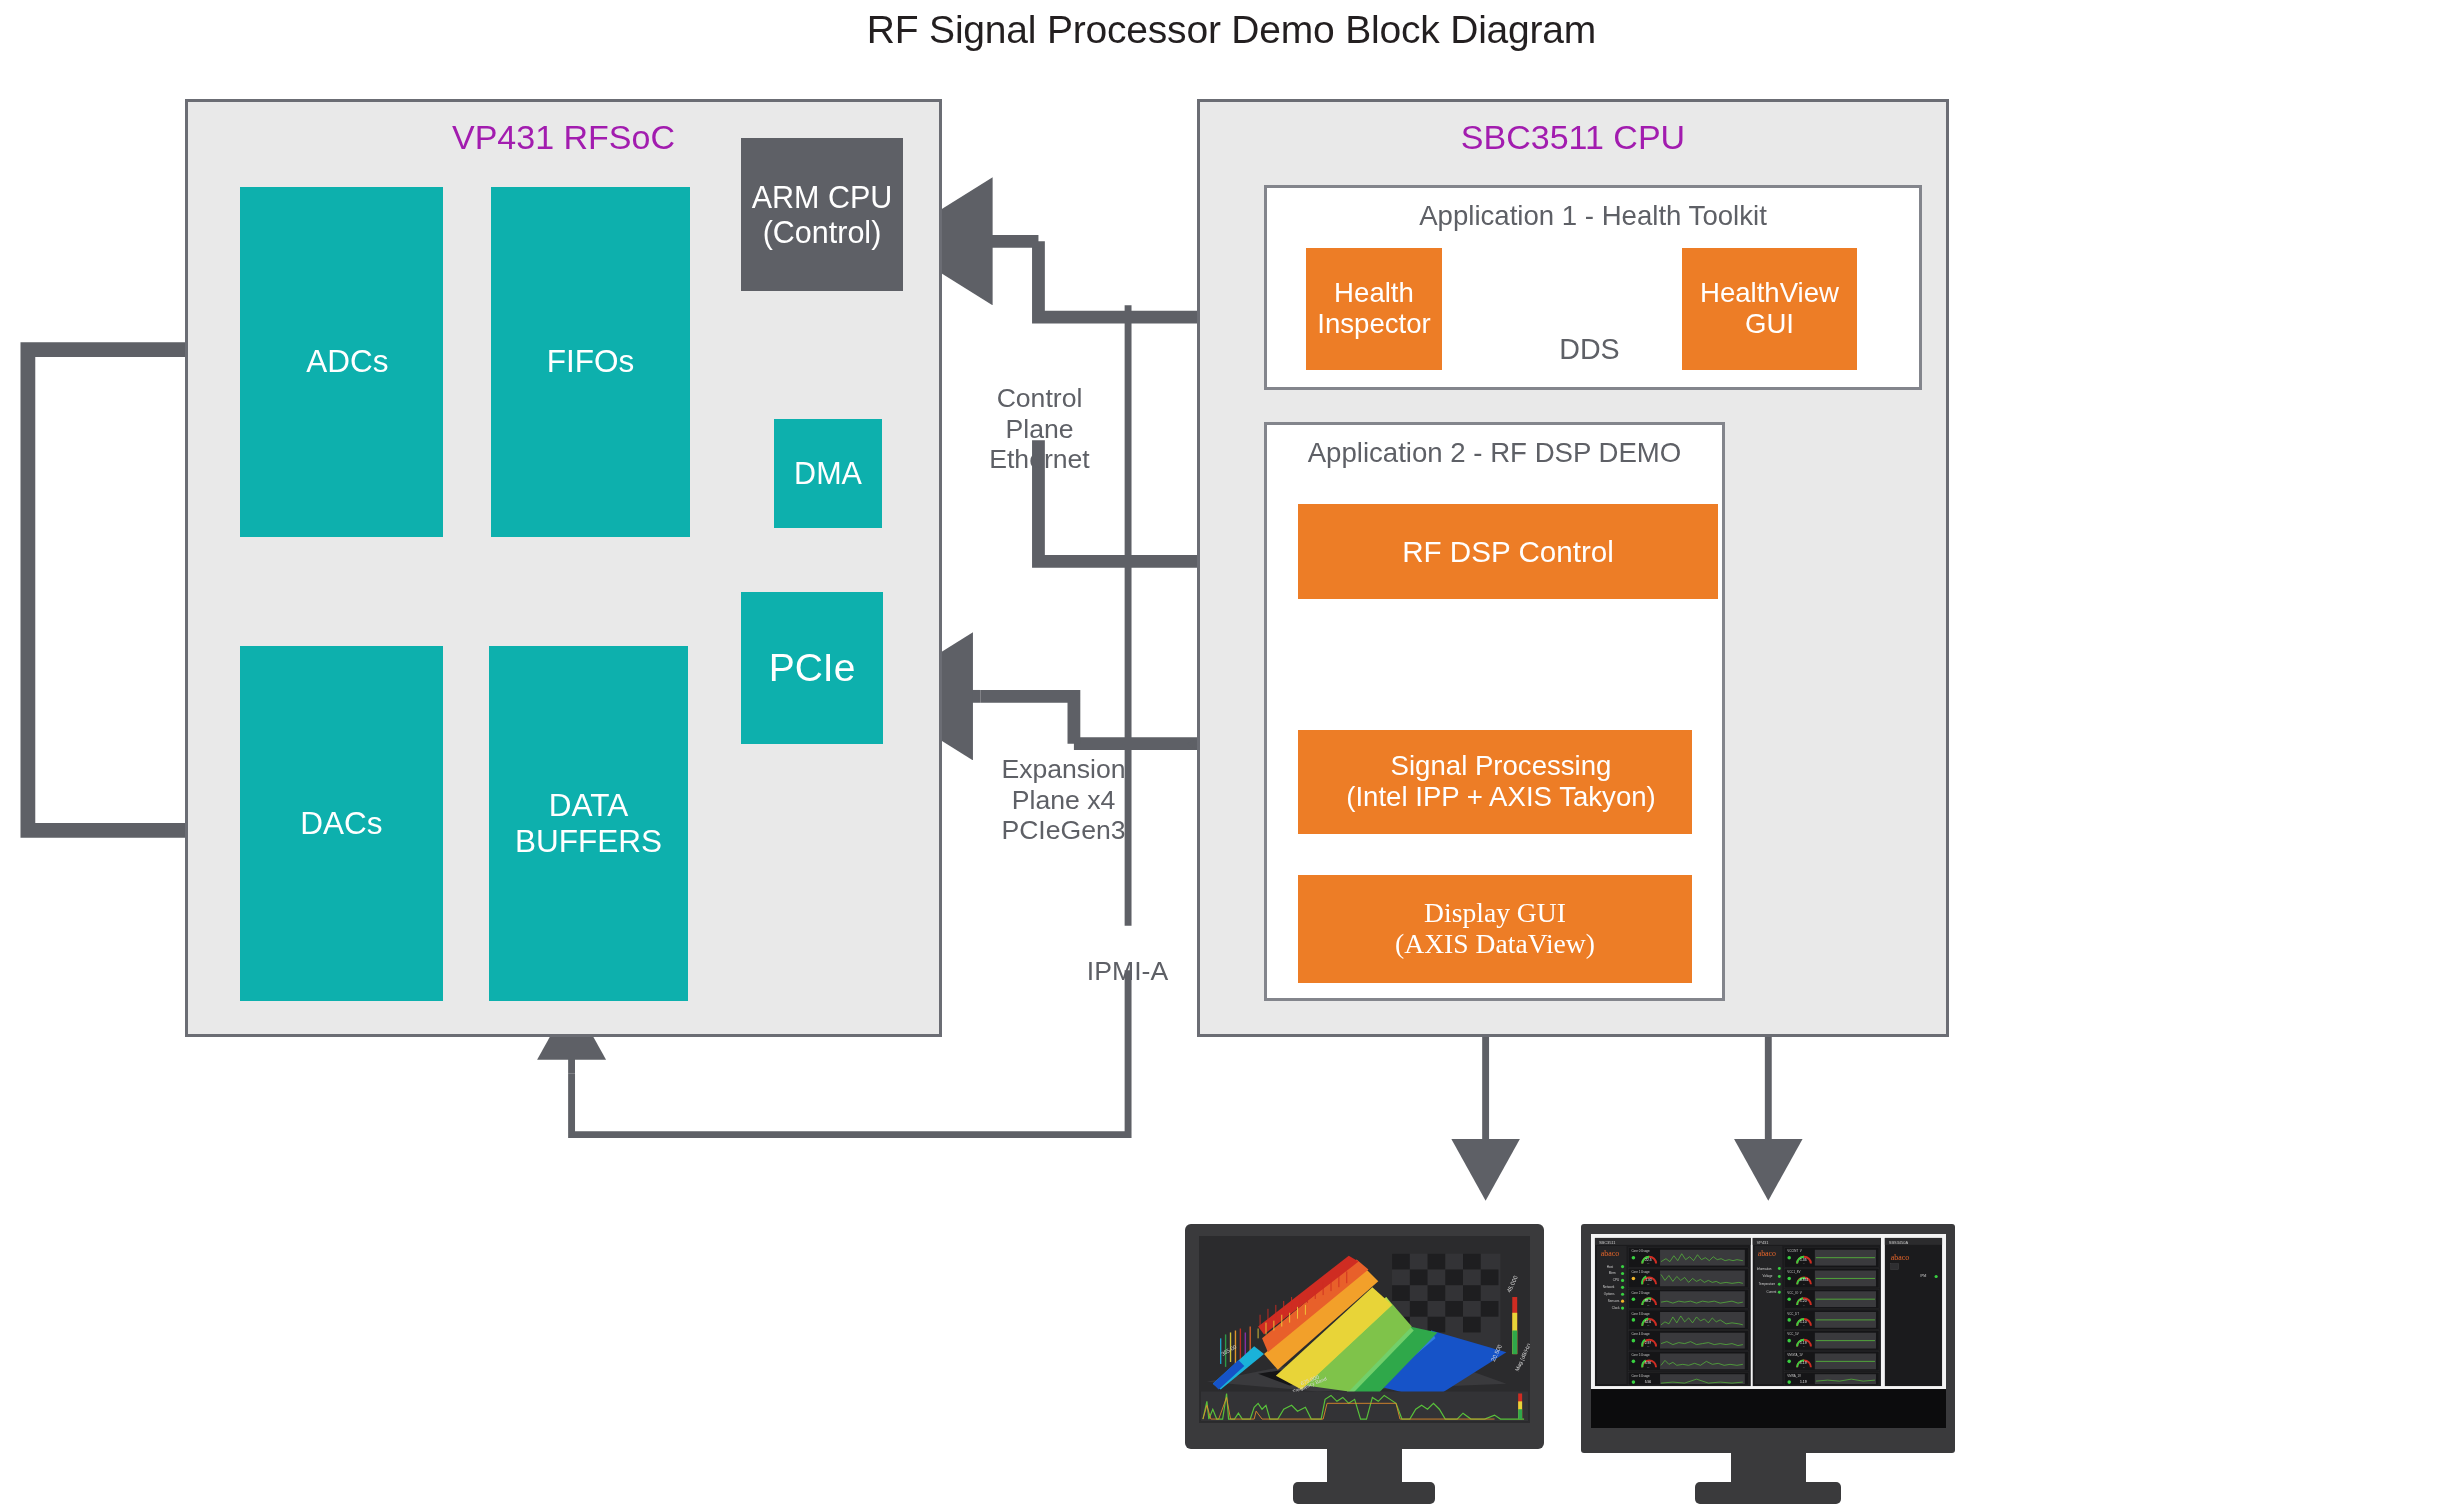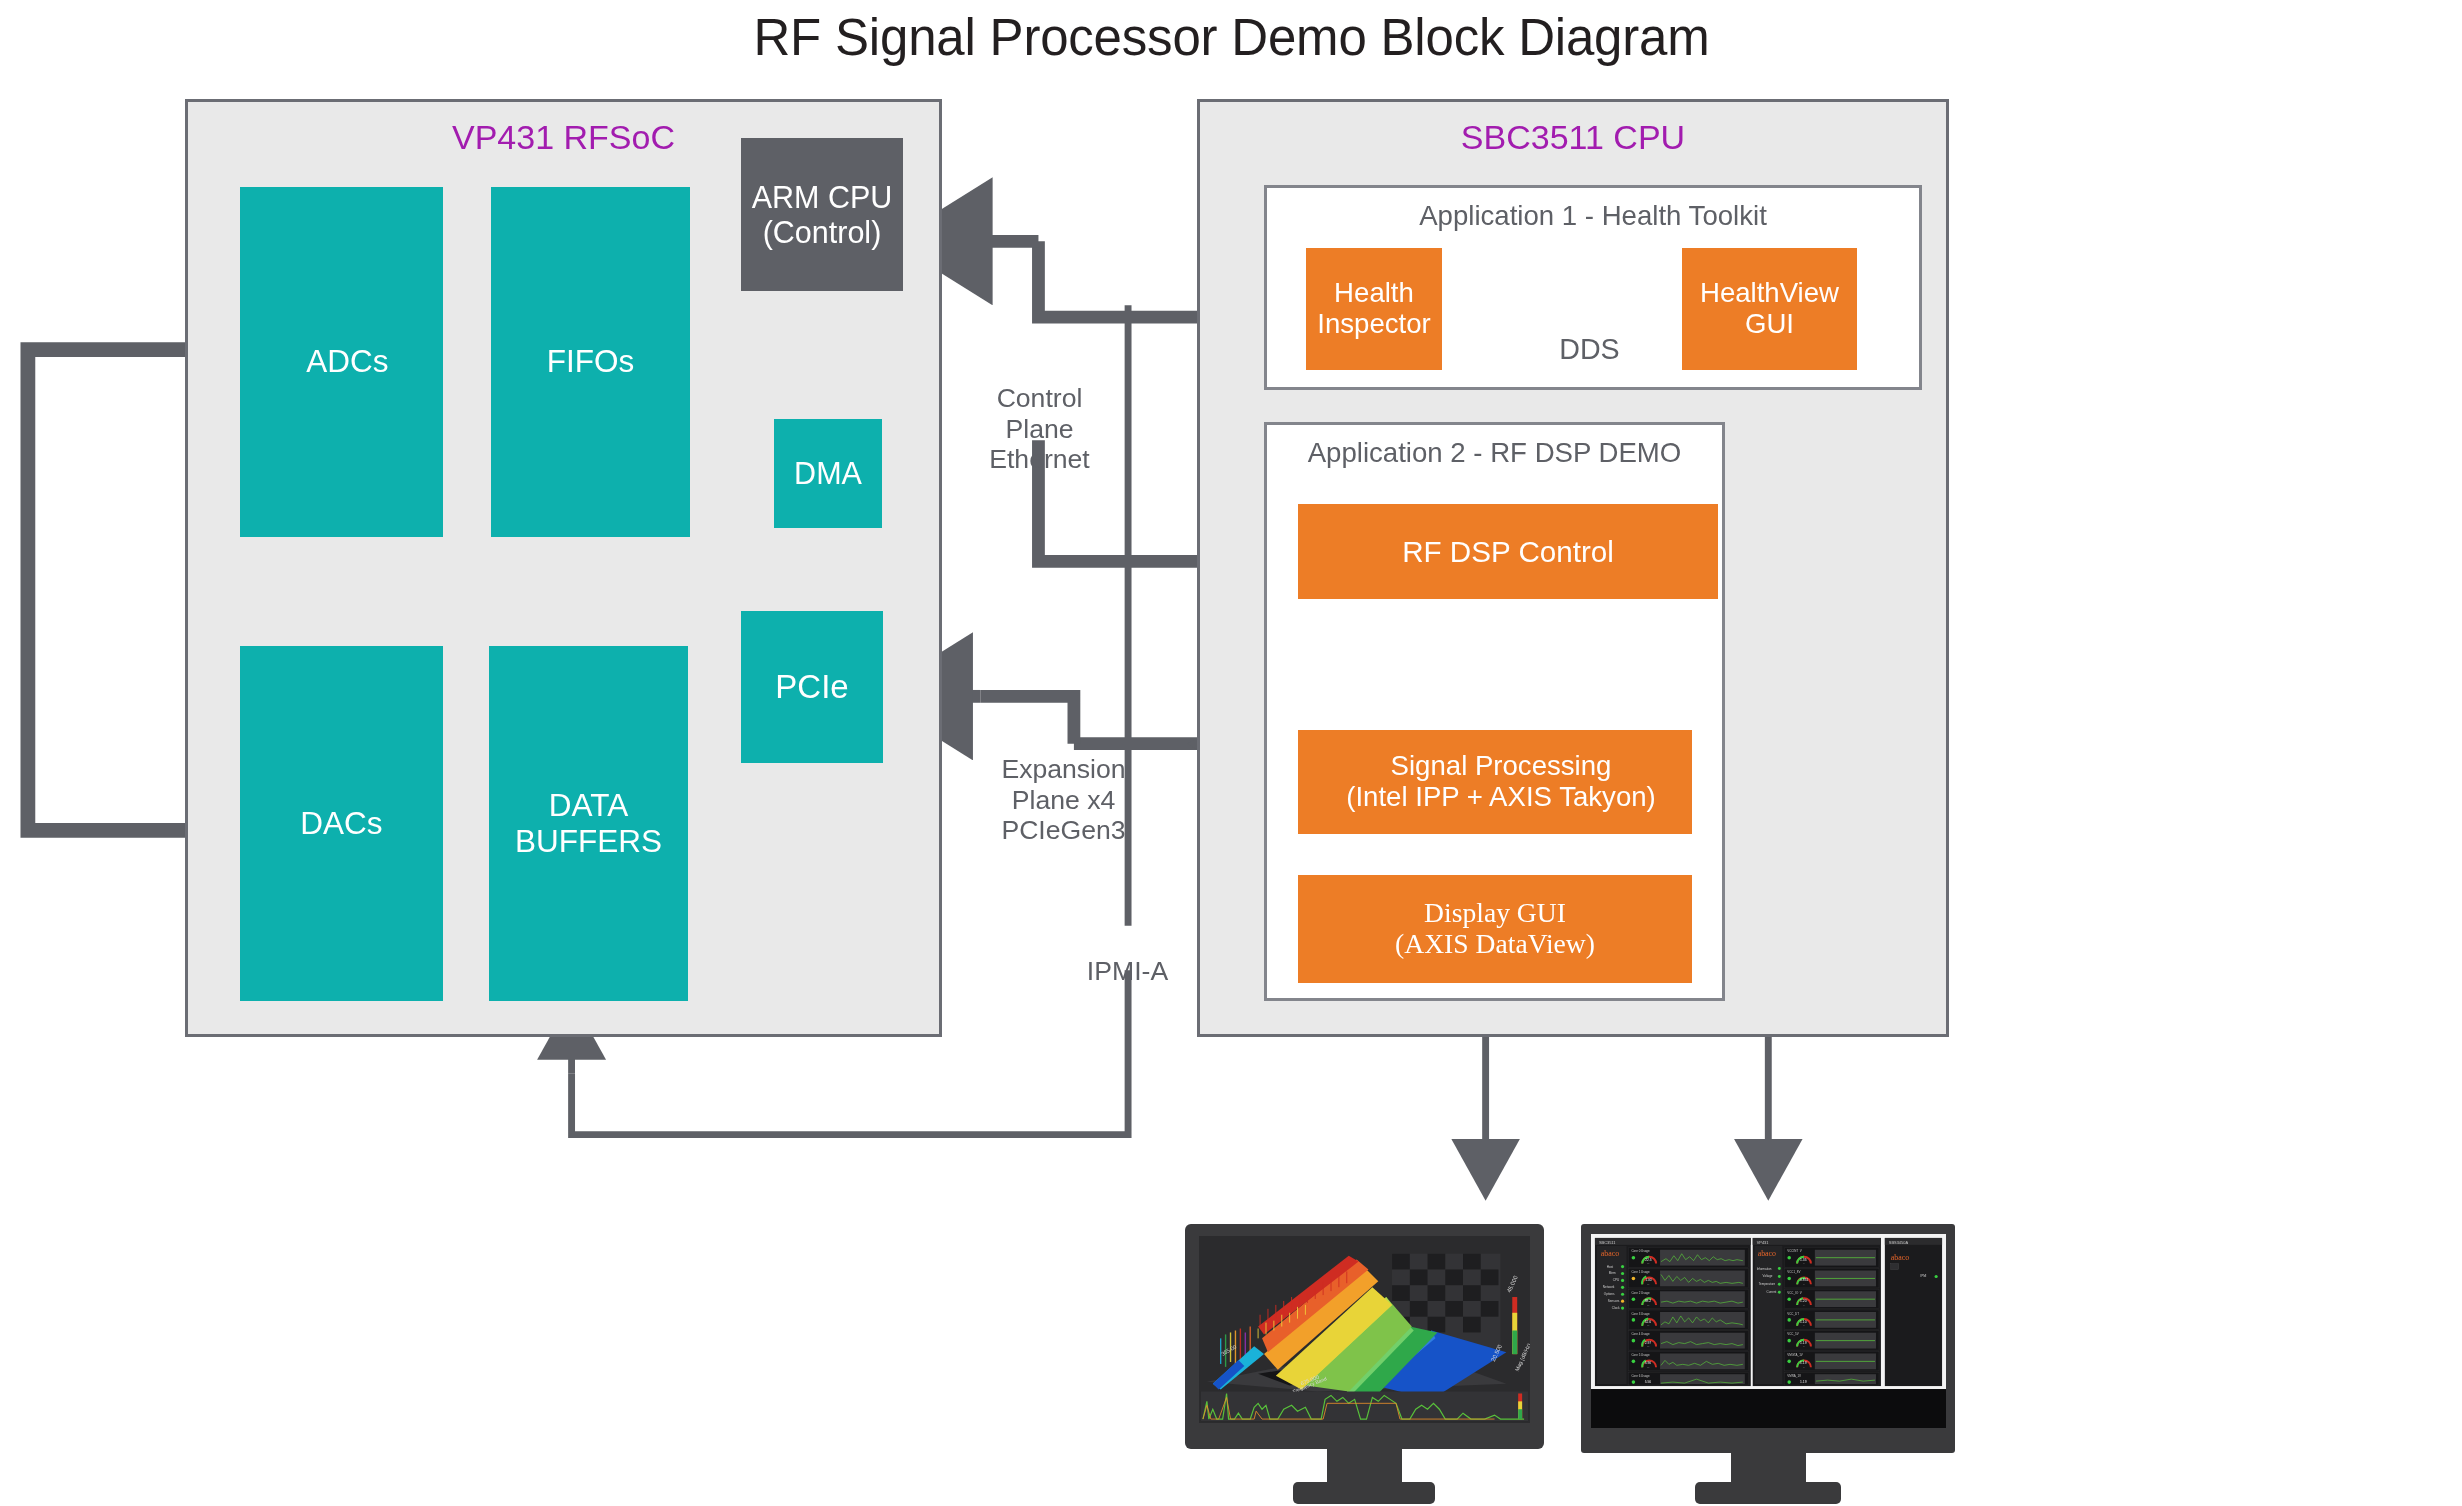--- a/index.html
+++ b/index.html
@@ -10,21 +10,21 @@
     -webkit-font-smoothing:antialiased;
   }
   #stage{position:absolute;left:0;top:0;width:2463px;height:1506px;}
   svg#wires{position:absolute;left:0;top:0;width:2463px;height:1506px;pointer-events:none;}
 
   .abs{position:absolute;box-sizing:border-box;}
 
   
   #title{
     left:0;top:7.9px;width:2463px;text-align:center;
-    font-size:51px;color:#231f20;letter-spacing:-0.2px;
+    font-size:39px;color:#231f20;letter-spacing:-0.2px;
     white-space:nowrap;
   }
 
   
   .panel{
     background:#e9e9e9;border:3.9px solid #6b6d74;
   }
   .panel-title{
     position:absolute;left:0;top:15.8px;width:100%;text-align:center;
     font-size:34px;color:#a21caf;
@@ -139,21 +139,21 @@
 
   <div class="abs blk grey" style="left:741px;top:138px;width:162px;height:153px;font-size:30.5px;white-space:pre-line;">
     <span>ARM CPU
 (Control)</span>
   </div>
 
   <div class="abs blk teal" style="left:774px;top:419px;width:108px;height:109px;font-size:30.5px;">
     <span>DMA</span>
   </div>
 
-  <div class="abs blk teal" style="left:741px;top:611px;width:142px;height:152px;font-size:33px;">
+  <div class="abs blk teal" style="left:741px;top:592px;width:142px;height:152px;font-size:39px;">
     <span>PCIe</span>
   </div>
 
   <div class="abs blk teal" style="left:240px;top:646px;width:203px;height:355px;font-size:31.5px;">
     <span>DACs</span>
   </div>
 
   <div class="abs blk teal" style="left:489px;top:646px;width:199px;height:355px;font-size:31.5px;white-space:pre-line;">
     <span>DATA
 BUFFERS</span>

